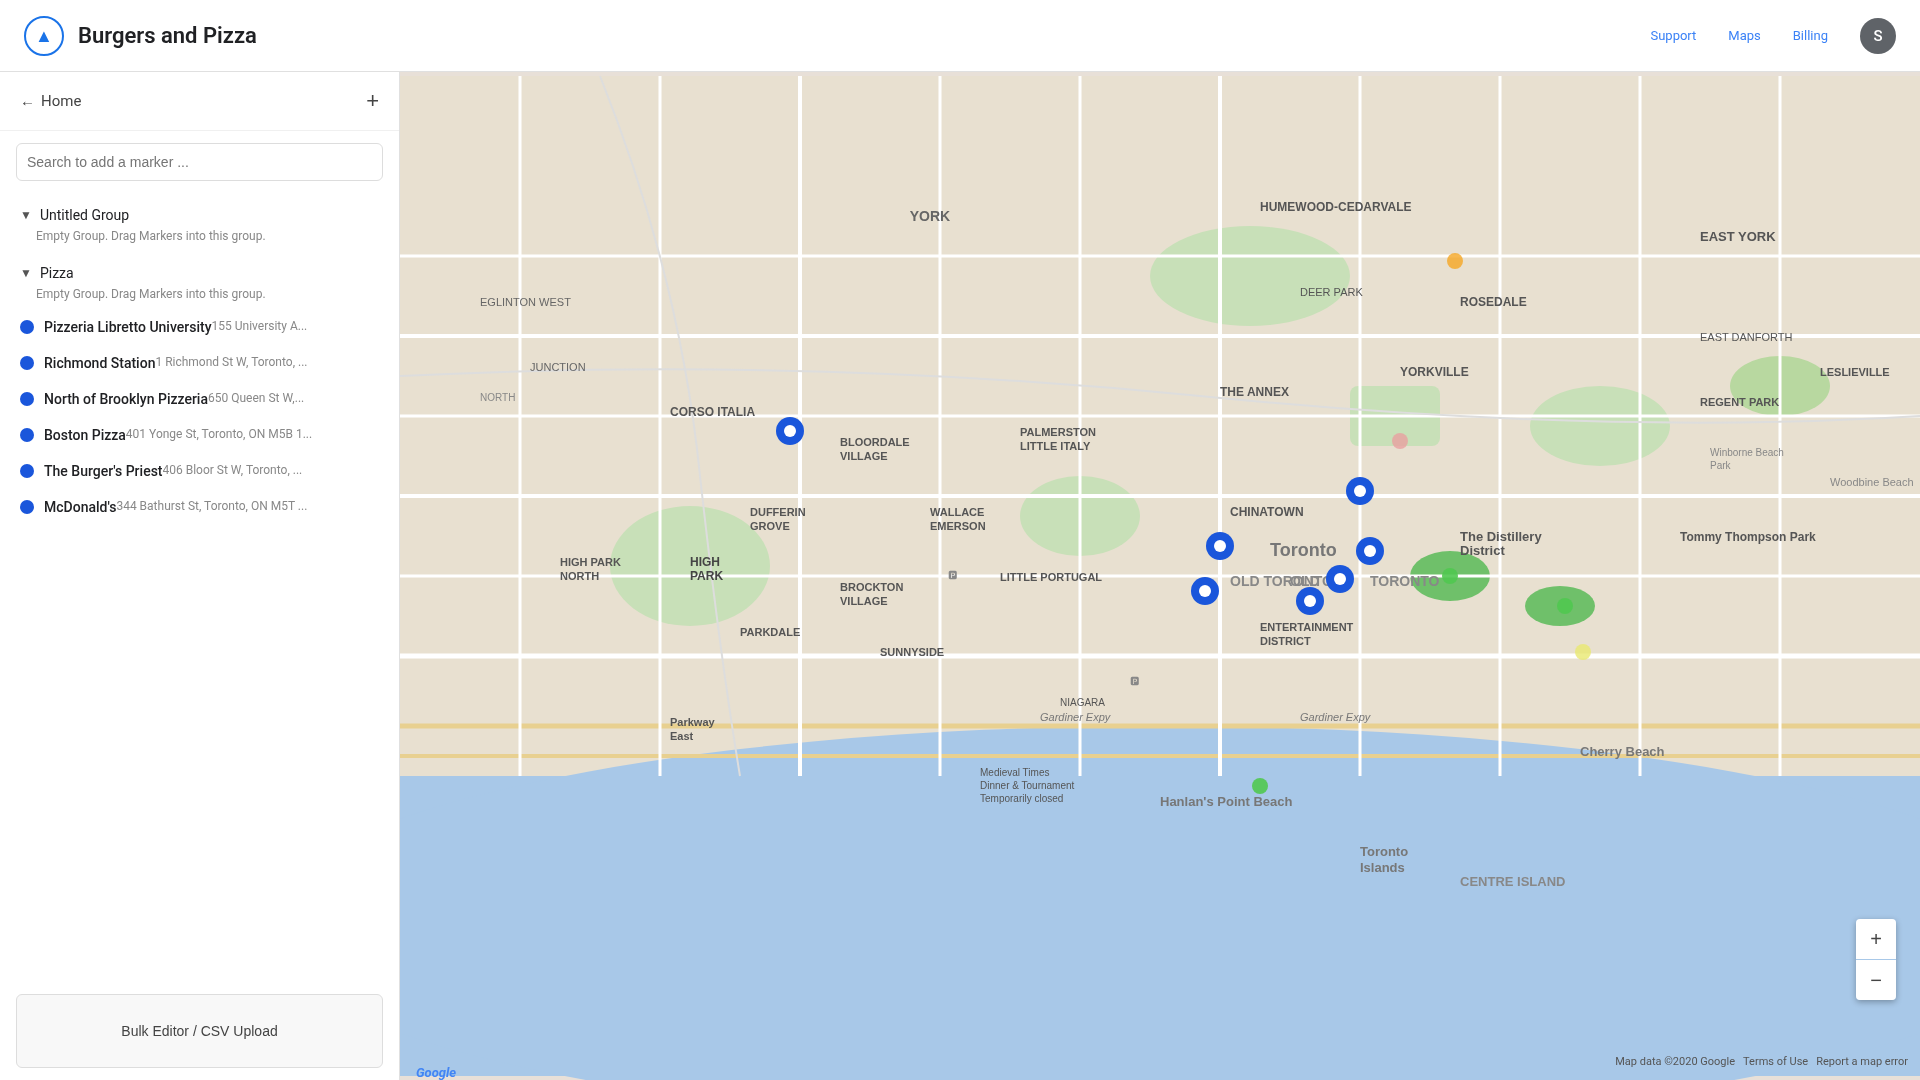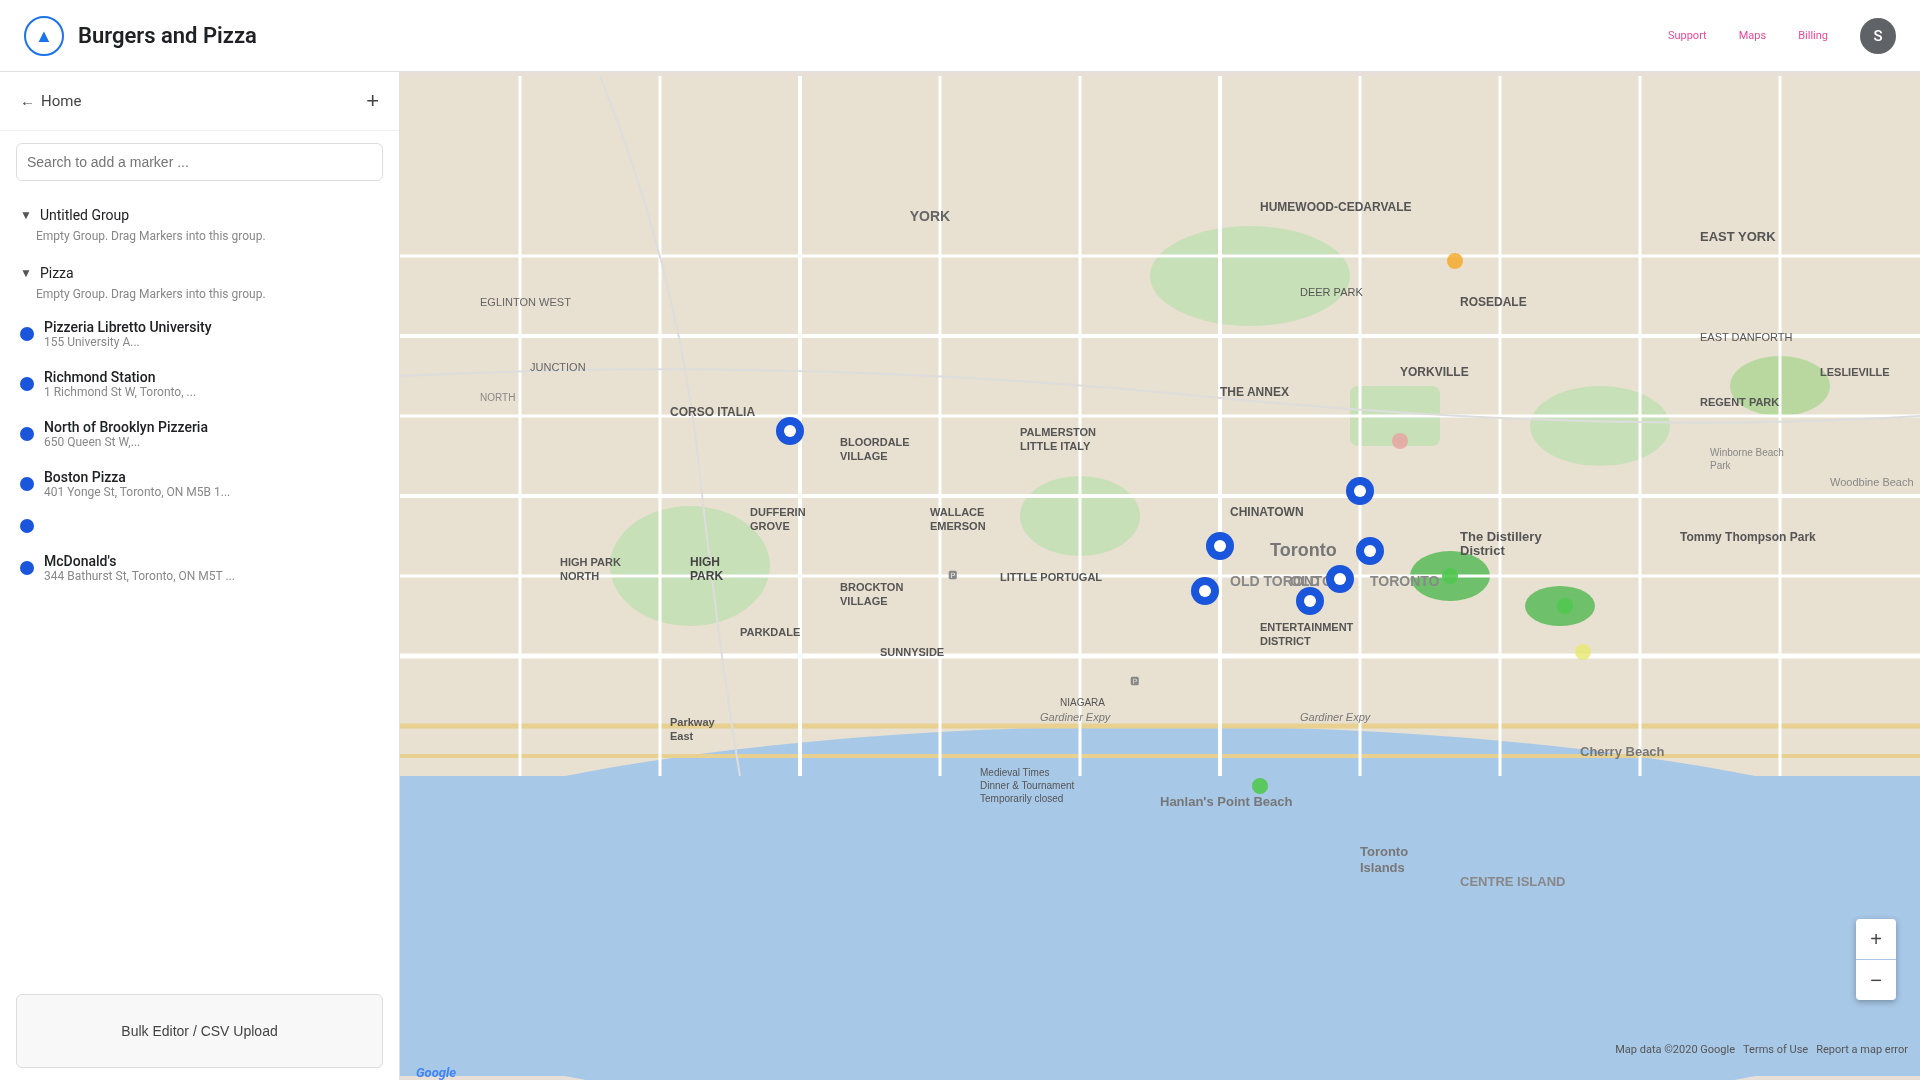--- a/index.html
+++ b/index.html
@@ -12,21 +12,21 @@
       flex-shrink: 0;
     }
     .header-left { display: flex; align-items: center; gap: 14px; }
     .logo-icon {
       width: 40px; height: 40px; border-radius: 50%;
       border: 2px solid #1a73e8; display: flex; align-items: center; justify-content: center;
       color: #1a73e8; font-size: 18px; font-weight: bold;
     }
     .app-title { font-size: 22px; font-weight: 600; color: #202124; }
     .header-nav { display: flex; align-items: center; gap: 32px; }
-    .nav-link { font-size: 11px; color: #ec4899; text-decoration: none; cursor: pointer; }
+    .nav-link { font-size: 13px; color: #3b82f6; text-decoration: none; cursor: pointer; }
     .user-avatar {
       width: 36px; height: 36px; border-radius: 50%; background: #5f6368;
       color: #fff; display: flex; align-items: center; justify-content: center;
       font-size: 15px; font-weight: 500; cursor: pointer;
     }
 
     
     .main { display: flex; flex: 1; overflow: hidden; }
 
     
@@ -59,21 +59,21 @@
     .group-name { font-size: 14px; font-weight: 400; color: #202124; }
     .group-empty { font-size: 12px; color: #888; padding: 2px 20px 8px 36px; }
 
     .marker-item {
       display: flex; align-items: center; gap: 10px;
       padding: 10px 20px; cursor: pointer;
     }
     .marker-dot {
       width: 14px; height: 14px; border-radius: 50%; background: #1a56db; flex-shrink: 0;
     }
-    .marker-info { display: flex; flex-direction: column; flex: 1; min-width: 0; }
+    .marker-info { display: flex; flex-direction: row; flex: 1; min-width: 0; }
     .marker-name { font-size: 14px; font-weight: 500; color: #202124; white-space: nowrap; overflow: hidden; text-overflow: ellipsis; }
     .marker-addr { font-size: 12px; color: #888; white-space: nowrap; overflow: hidden; text-overflow: ellipsis; }
 
     .bulk-btn {
       margin: 12px 16px; padding: 28px;
       border: 1px solid #ddd; border-radius: 6px;
       background: #f8f8f8; font-size: 14px; color: #444;
       cursor: pointer; text-align: center; flex-shrink: 0;
     }
 
@@ -92,21 +92,21 @@
       box-shadow: 0 2px 6px rgba(0,0,0,0.3);
       border-radius: 4px; overflow: hidden;
     }
     .zoom-btn {
       width: 40px; height: 40px; background: #fff;
       border: none; font-size: 20px; cursor: pointer;
       display: flex; align-items: center; justify-content: center;
       color: #444;
     }
     .map-footer-right {
-      position: absolute; bottom: 24px; right: 12px;
+      position: absolute; bottom: 12px; right: 12px;
       font-size: 11px; color: #555; display: flex; gap: 8px; text-align: center;
     }
     .map-footer-right a { color: #555; text-decoration: none; }
     .google-logo {
       position: absolute; bottom: 0; left: 16px;
       font-size: 13px; font-weight: bold; color: #4285F4; font-style: italic;
     }
   </style>
 </head>
 <body>
@@ -176,20 +176,24 @@
       </div>
       <div class="marker-item">
         <div class="marker-dot"></div>
         <div class="marker-info">
           <span class="marker-name">Boston Pizza</span>
           <span class="marker-addr">401 Yonge St, Toronto, ON M5B 1...</span>
         </div>
       </div>
       <div class="marker-item">
         <div class="marker-dot"></div>
+        <div class="marker-info">
+          <span class="marker-name">The Burger's Priest</span>
+          <span class="marker-addr">406 Bloor St W, Toronto, ...</span>
+        </div>
       </div>
       <div class="marker-item">
         <div class="marker-dot"></div>
         <div class="marker-info">
           <span class="marker-name">McDonald's</span>
           <span class="marker-addr">344 Bathurst St, Toronto, ON M5T ...</span>
         </div>
       </div>
     </div>
 

